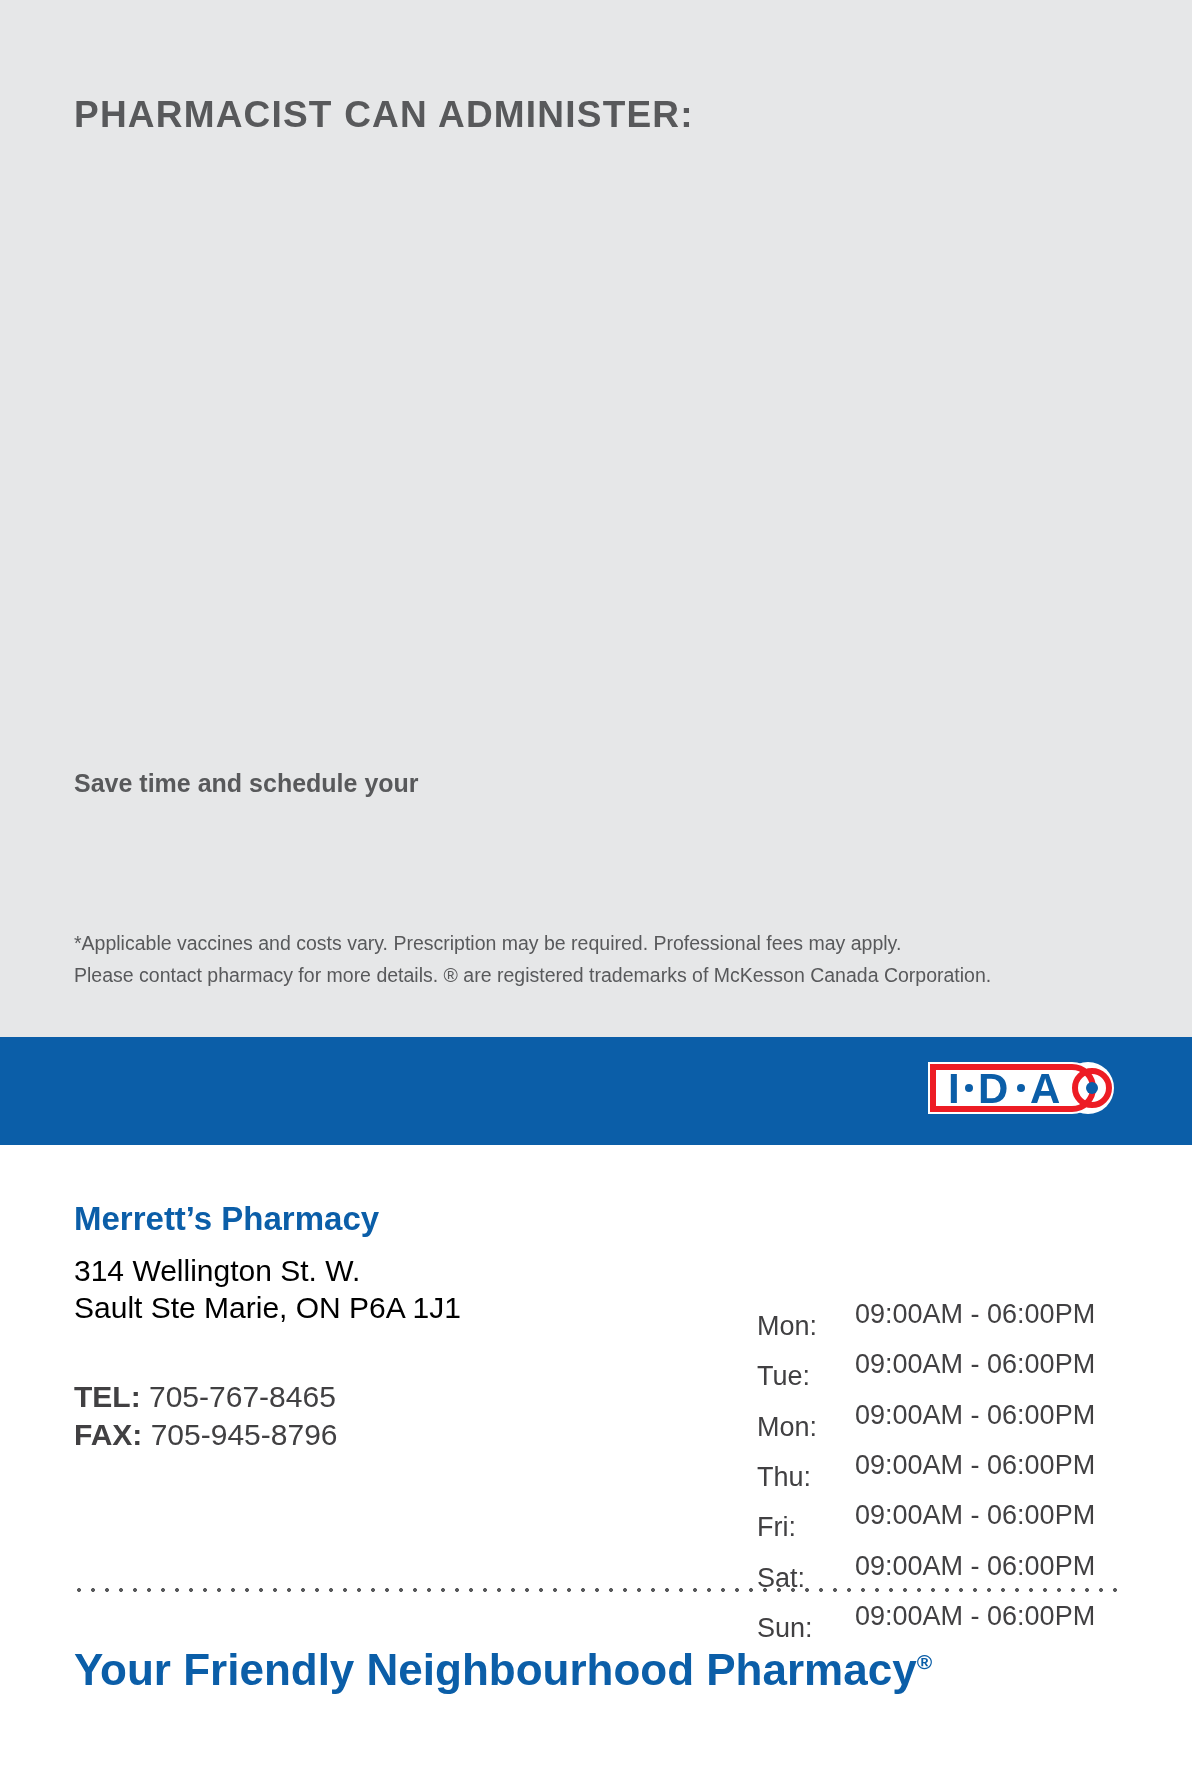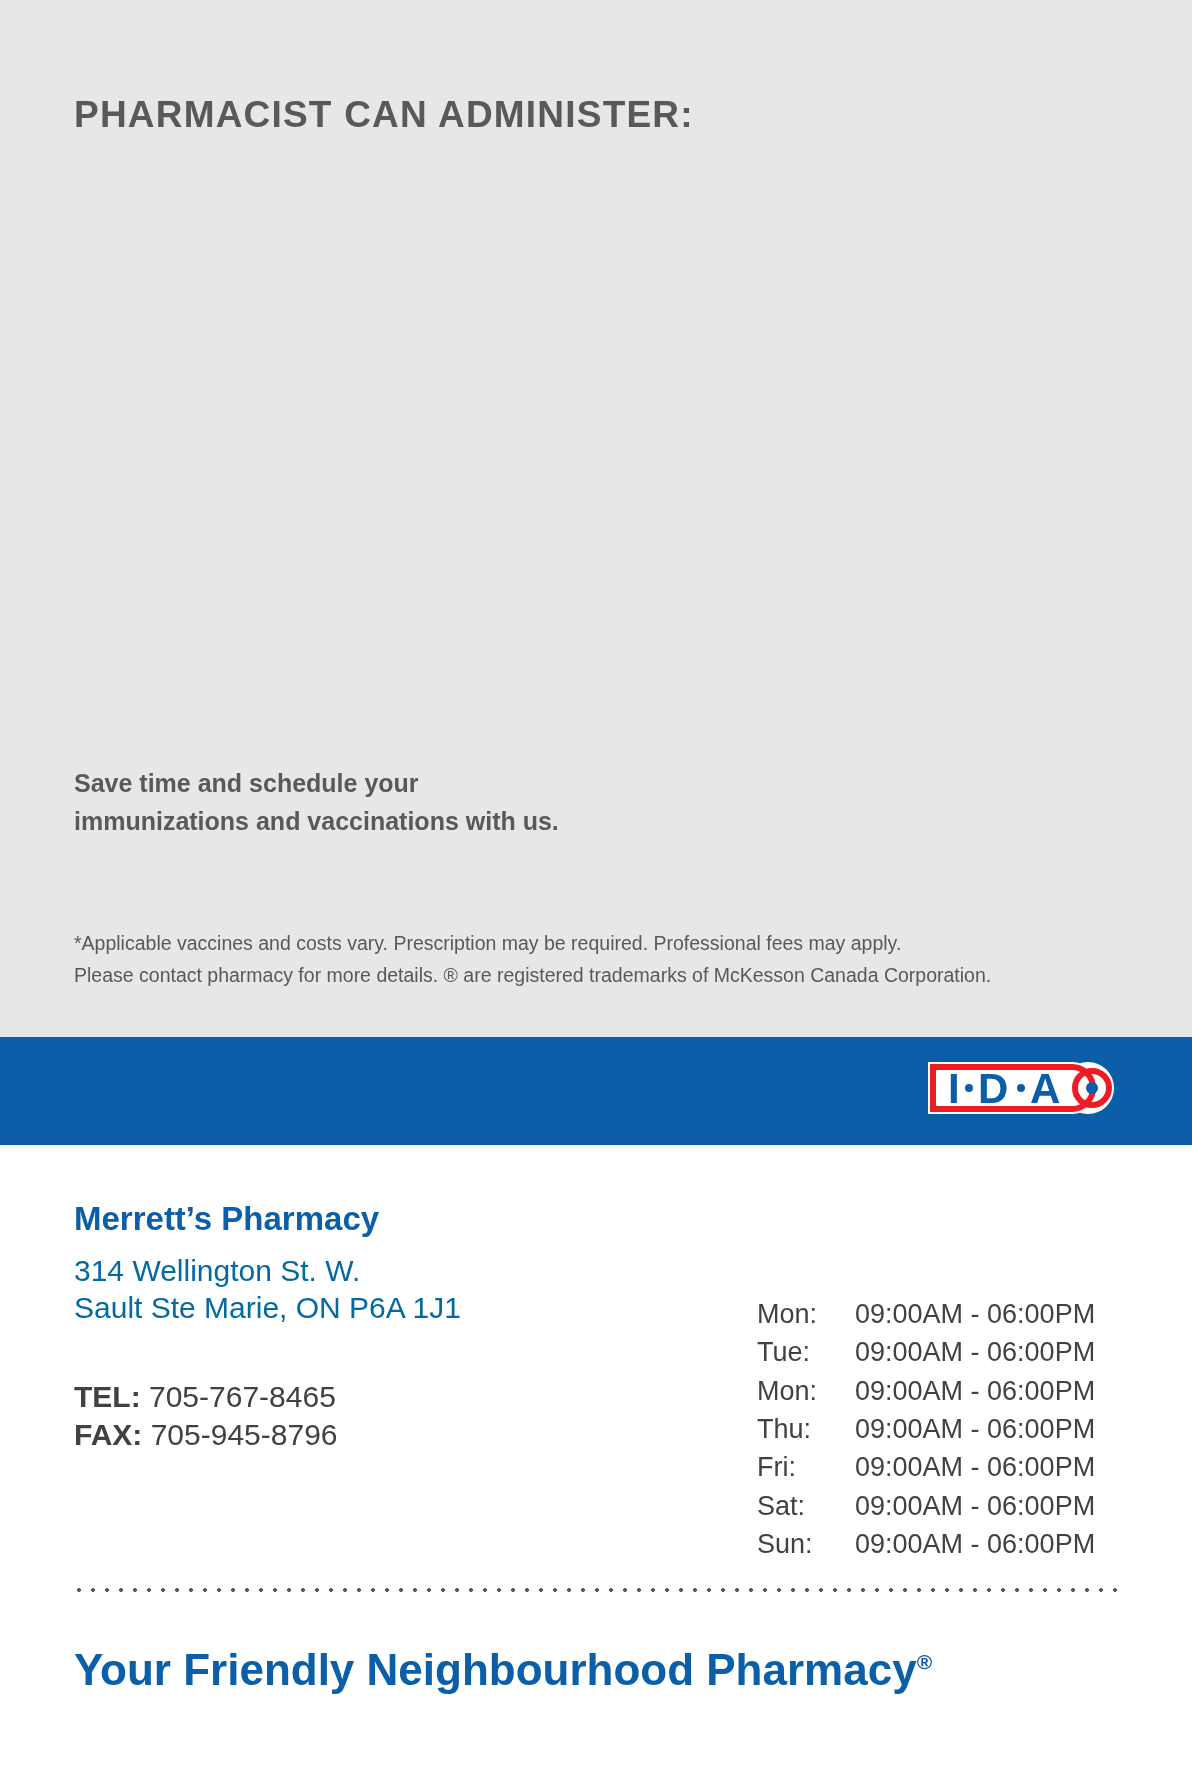--- a/index.html
+++ b/index.html
@@ -101,21 +101,21 @@
     font-weight: bold;
     color: #0b5ea8;
     text-align: right;
   }
   .store-address {
     position: absolute;
     left: 74px;
     top: 1253px;
     font-size: 30px;
     line-height: 1.22;
-    color: #0369a1;
+    color: #000000;
   }
   .store-address .line { display: block; }
 
   .store-phones {
     position: absolute;
     left: 74px;
     top: 1378px;
     font-size: 30px;
     line-height: 1.25;
     color: #414042;
@@ -132,20 +132,21 @@
   }
   .hours-row {
     display: flex;
     font-size: 27px;
     line-height: 1.42;
     color: #414042;
   }
   .hours-day {
     width: 98px;
     flex: 0 0 98px;
+    margin-top: 12px;
   }
   .hours-time {
     white-space: nowrap;
   }
 
   
   .dotted-divider {
     position: absolute;
     left: 72px;
     top: 1587px;
@@ -178,21 +179,20 @@
 <div class="page">
 
   <div class="top-panel">
 
     <div class="headline">
       <span class="line">PHARMACIST CAN ADMINISTER:</span>
     </div>
 
     <div class="subhead">
       <span class="line">Save time and schedule your</span>
-      <span class="line">immunizations and vaccinations with us.</span>
     </div>
 
     <div class="disclaimer">
       <span class="line">*Applicable vaccines and costs vary. Prescription may be required. Professional fees may apply.</span>
       <span class="line">Please contact pharmacy for more details. ® are registered trademarks of McKesson Canada Corporation.</span>
     </div>
   </div>
 
   <div class="blue-band"></div>
 

